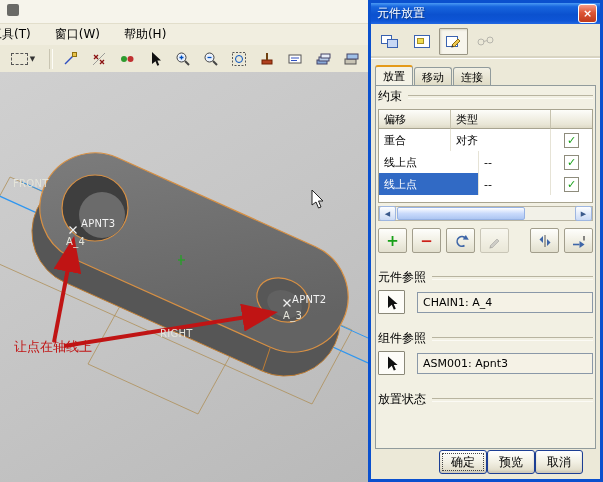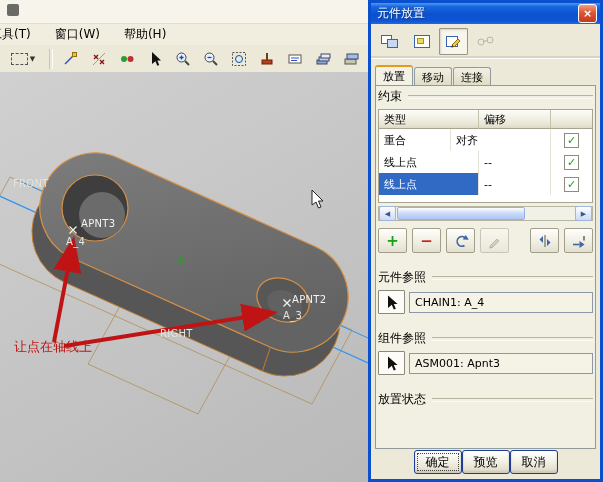--- a/index.html
+++ b/index.html
@@ -69,26 +69,26 @@
   .sthumb{width:60%;height:13px;background:linear-gradient(#FDFEFF,#C9DAFB 50%,#ADC6F2);border:1px solid #96B2E4;border-radius:2px;margin-left:1px;box-sizing:border-box}
   .strack{flex:1}
 
   .actions{display:flex;align-items:center;gap:5px;margin-top:7px}
   .abtn{width:27px;height:23px;border:1px solid #A29E8C;border-radius:2px;display:flex;align-items:center;justify-content:center;
         font-weight:bold;background:linear-gradient(#FEFEFC,#EFEDE0 60%,#E2DFCE)}
   .abtn.plus{color:#18A018;font-size:15px}
   .abtn.minus{color:#CC2018;font-size:15px}
   .spacer{flex:1}
 
-  .ref-row{display:flex;align-items:center;gap:4px;margin-top:4px}
+  .ref-row{display:flex;align-items:center;gap:12px;margin-top:4px}
   .sel-btn{width:25px;height:22px;border:1px solid #8A8878;background:#FDFCF8;display:flex;align-items:center;justify-content:center;border-radius:1px}
   .ref-field{flex:1;height:21px;border:1px solid #8A98A8;background:#F5F2E6;display:flex;align-items:center;padding:0 5px;font-size:11px;box-sizing:border-box}
   .status-val{margin:10px 0 0 4px;font-size:12px}
 
-  .footer{position:absolute;left:3px;right:3px;bottom:5px;display:flex;justify-content:center;padding:0 14px}
+  .footer{position:absolute;left:3px;right:3px;bottom:5px;display:flex;justify-content:flex-end;padding:0 14px}
   .xpbtn{width:46px;height:22px;border:1px solid #1C3E94;border-radius:3px;font-size:12px;display:flex;align-items:center;justify-content:center;
          background:linear-gradient(#FFFFFF,#F2F0E4 50%,#DDD8C4);box-shadow:inset 0 -2px 2px #CFCABB}
   .xpbtn.ok{outline:1px dotted #444;outline-offset:-4px}
 </style>
 </head>
 <body>
 
 <div class="app-left">
 
   <div class="top-strip">
@@ -279,22 +279,22 @@
 
   <div class="tabpanel">
 
     <div class="sec">
       <span class="sec-label">约束</span>
       <span class="sec-rule"></span>
     </div>
 
     <div class="ctable">
       <div class="thead">
+        <div class="th col-off">偏移</div>
         <div class="th col-type">类型</div>
-        <div class="th col-off">偏移</div>
         <div class="th col-chk"></div>
       </div>
       <div class="trow">
         <div class="td col-off">重合</div>
         <div class="td col-type">对齐</div>
         <div class="td col-chk">
           <span class="chkbox">
               <span>✓</span>
             </span>
         </div>

